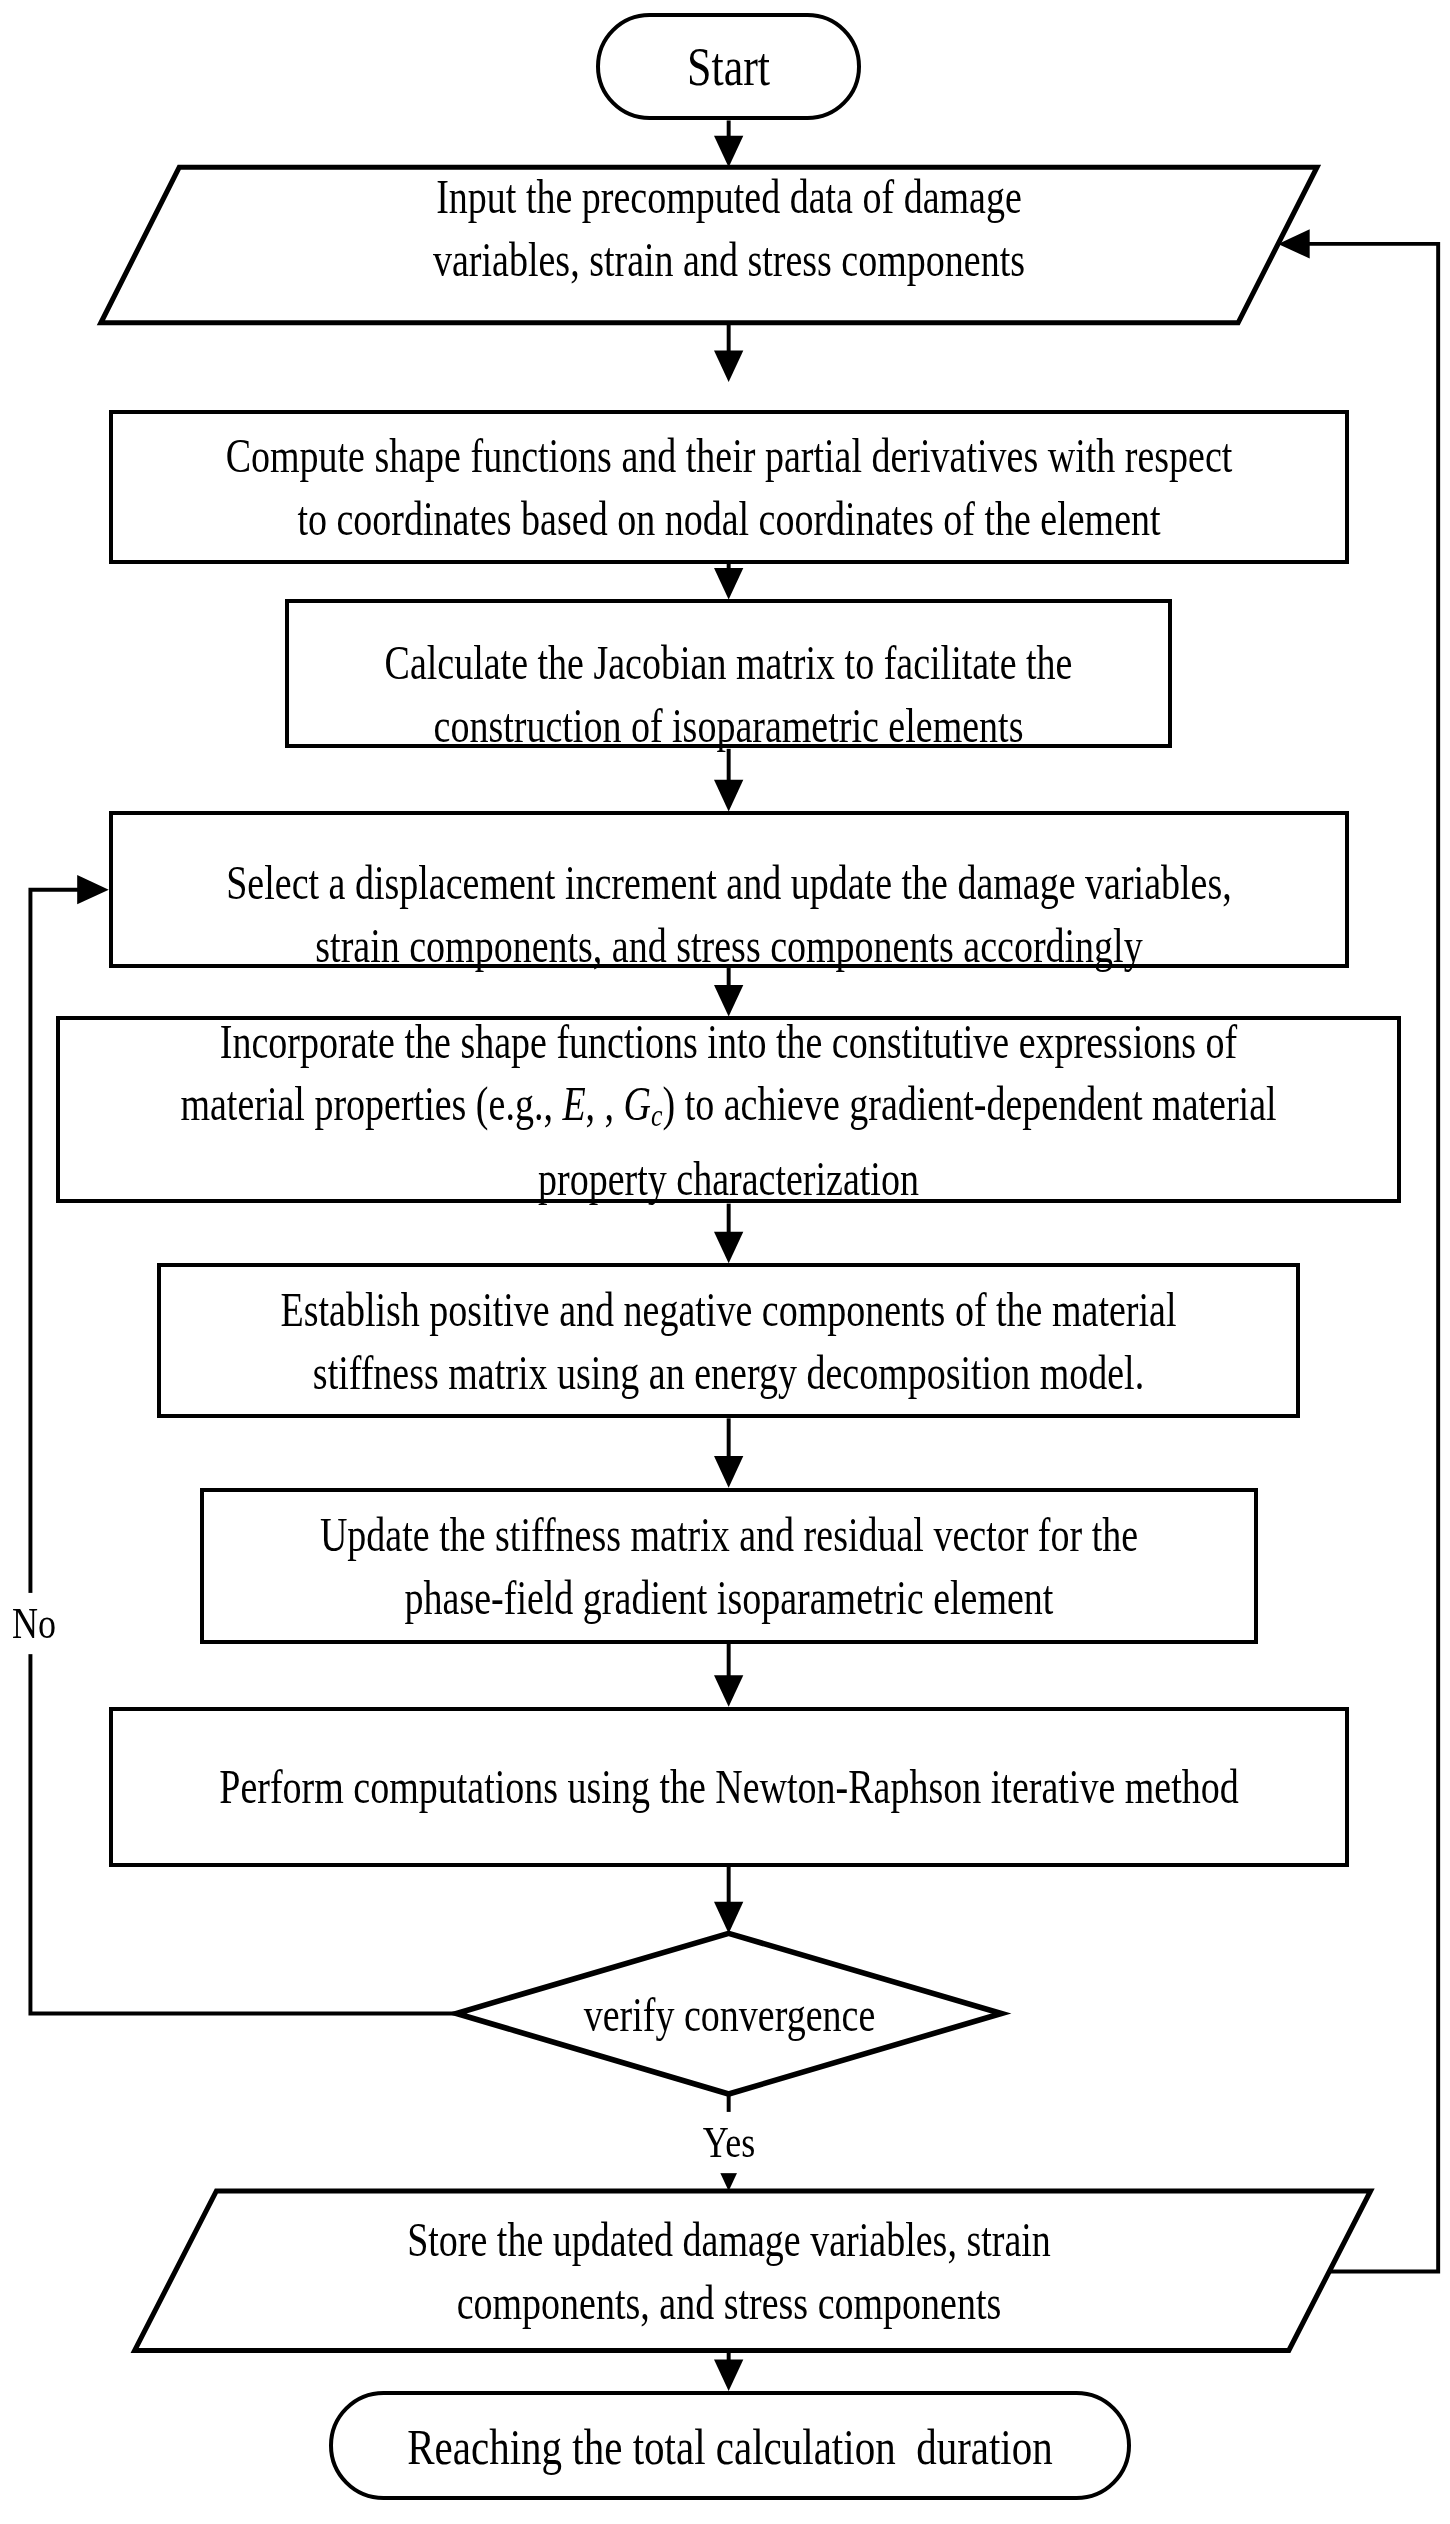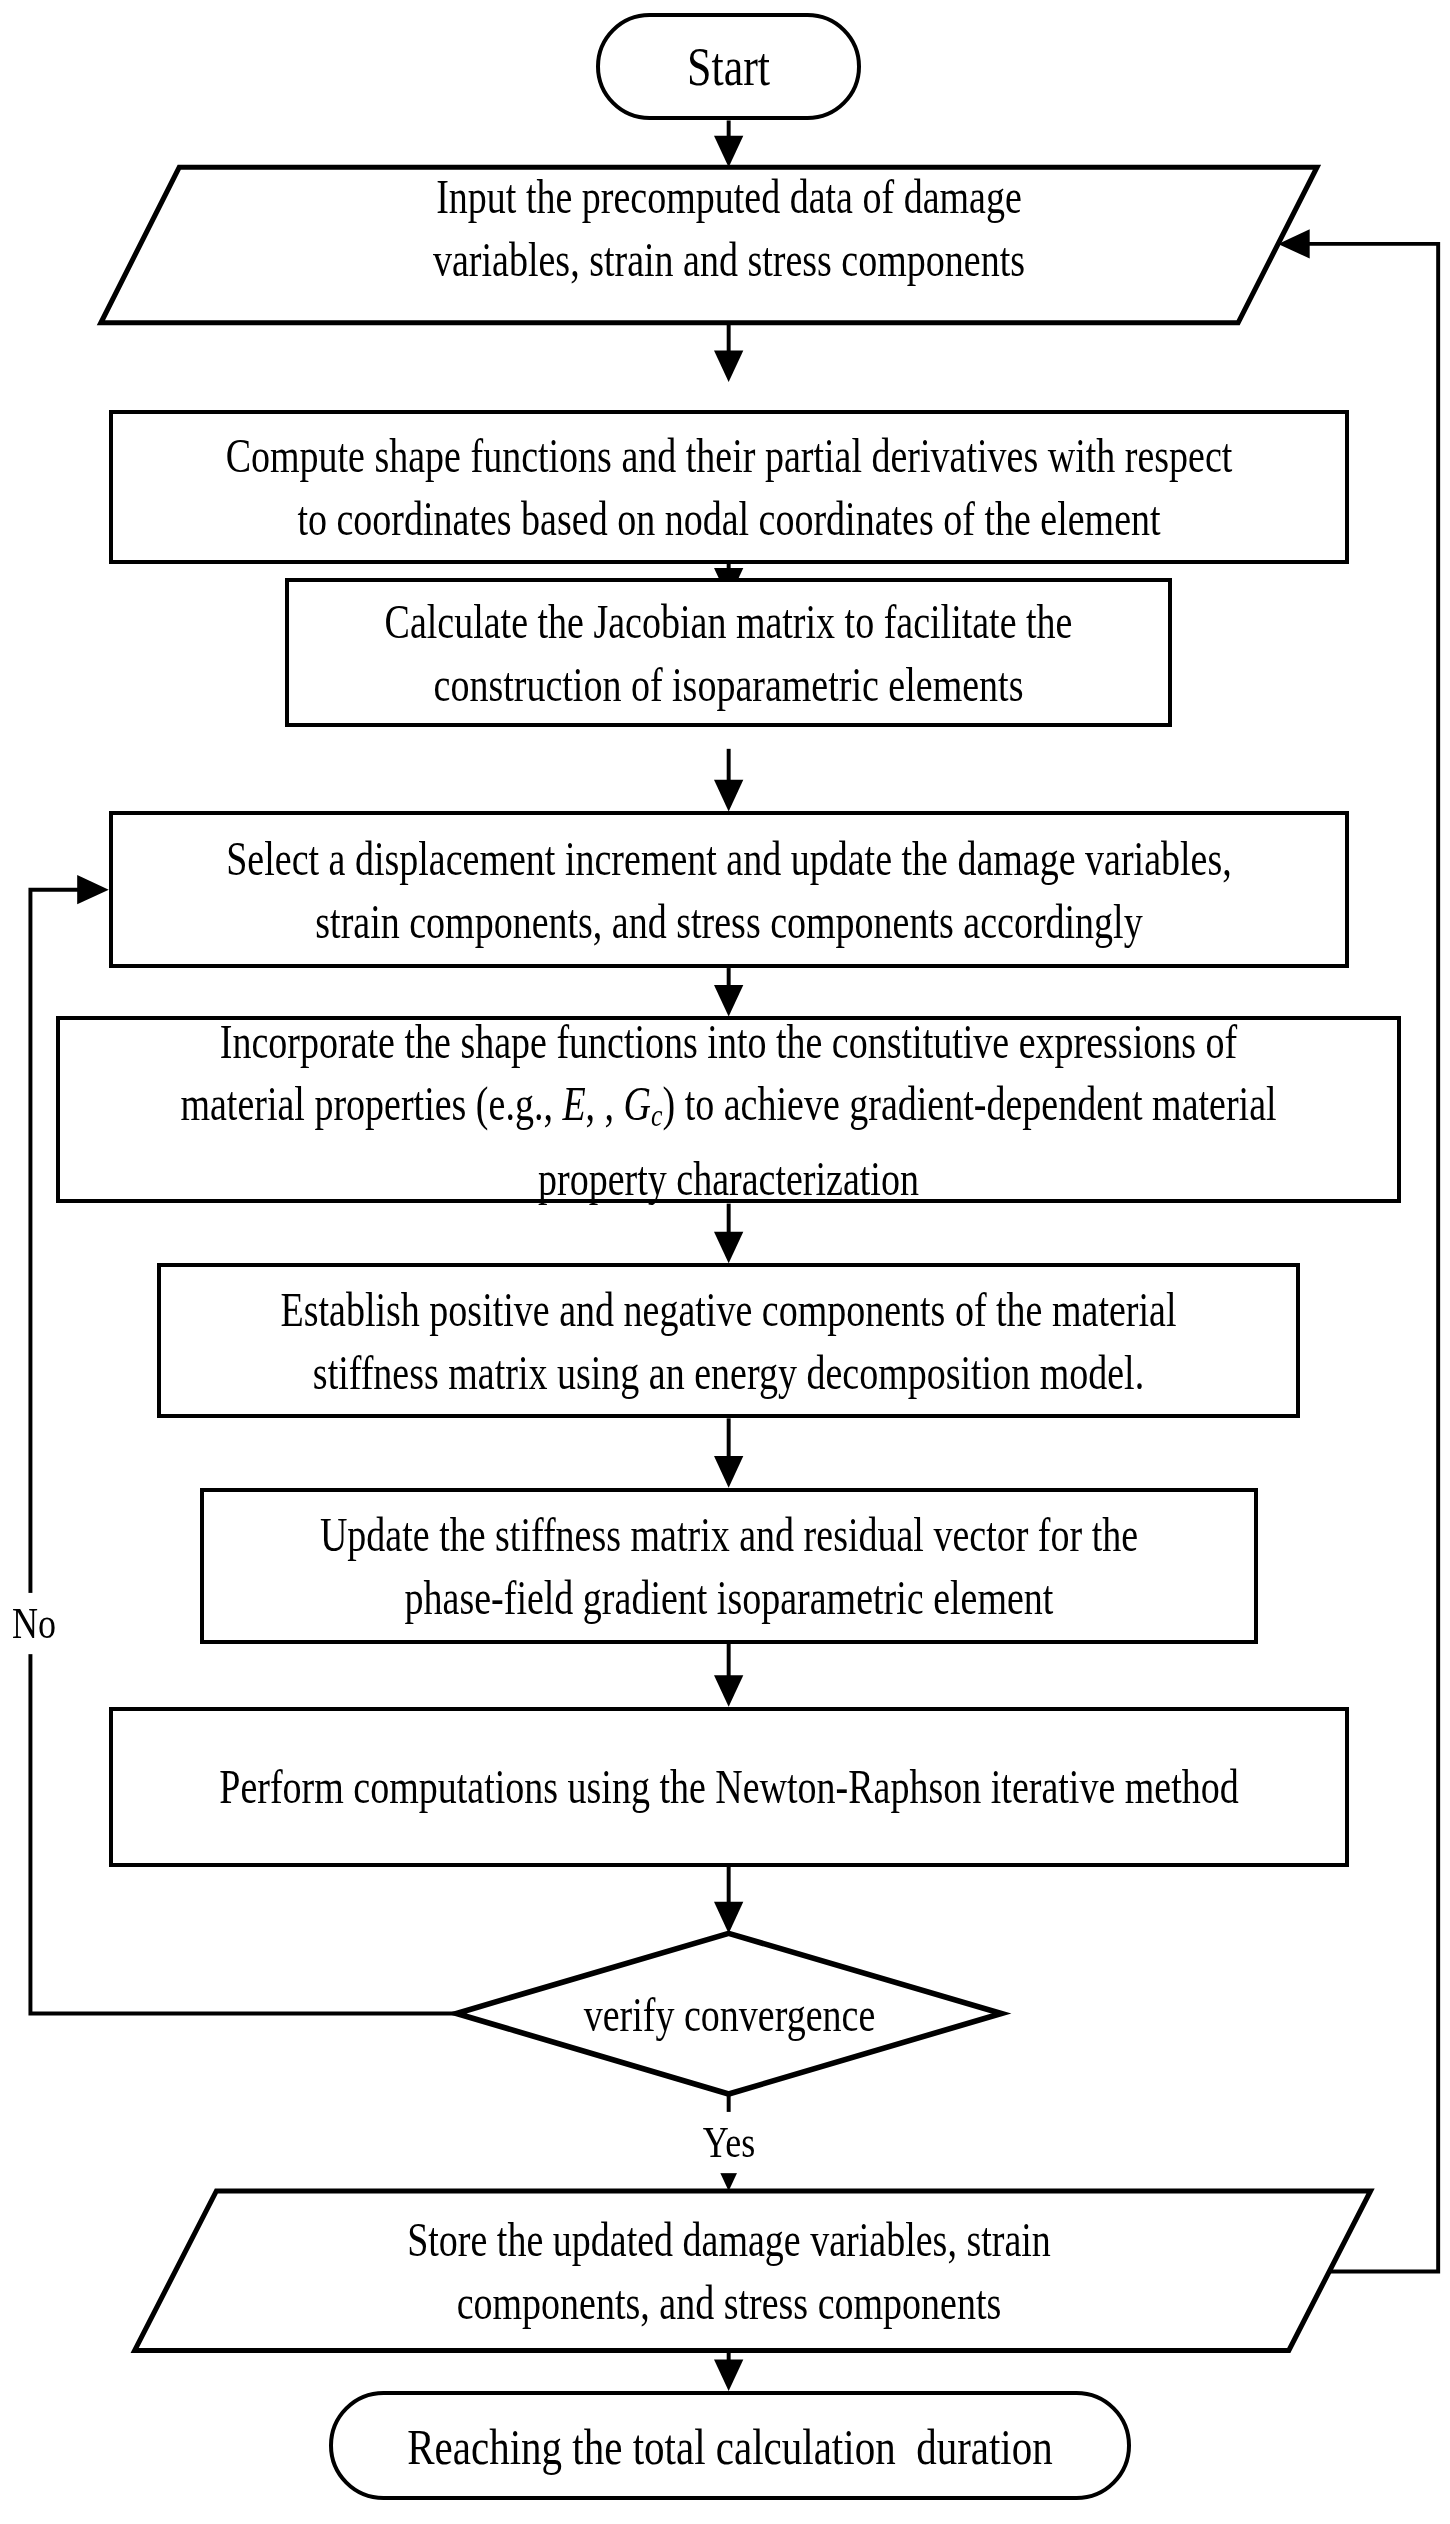--- a/index.html
+++ b/index.html
@@ -141,28 +141,28 @@
     </div>
   </div>
 
   <div class="node box" style="left:109px; top:382px; width:1240px; height:154px;margin-top:28px;">
     <div class="labels">
       <span class="ln">Compute shape functions and their partial derivatives with respect</span>
       <span class="ln">to coordinates based on nodal coordinates of the element</span>
     </div>
   </div>
 
-  <div class="node box" style="left:285px; top:578px; width:887px; height:149px;">
+  <div class="node box" style="left:285px; top:599px; width:887px; height:149px;align-items:flex-end;">
     <div class="labels">
       <span class="ln">Calculate the Jacobian matrix to facilitate the</span>
       <span class="ln">construction of isoparametric elements</span>
     </div>
   </div>
 
-  <div class="node box" style="left:109px; top:811px; width:1240px; height:157px;">
+  <div class="node box" style="left:109px; top:811px; width:1240px; height:157px;align-items:flex-end;">
     <div class="labels">
       <span class="ln">Select a displacement increment and update the damage variables,</span>
       <span class="ln">strain components, and stress components accordingly</span>
     </div>
   </div>
 
   <div class="node box" style="left:56px; top:1016px; width:1345px; height:187px;">
     <div class="labels">
       <span class="ln">Incorporate the shape functions into the constitutive expressions of</span>
       <span class="ln"><span>material properties (e.g., </span><i>E</i><span>, , </span><i>G</i><span class="sub">c</span><span>) to achieve gradient-dependent material</span></span>

